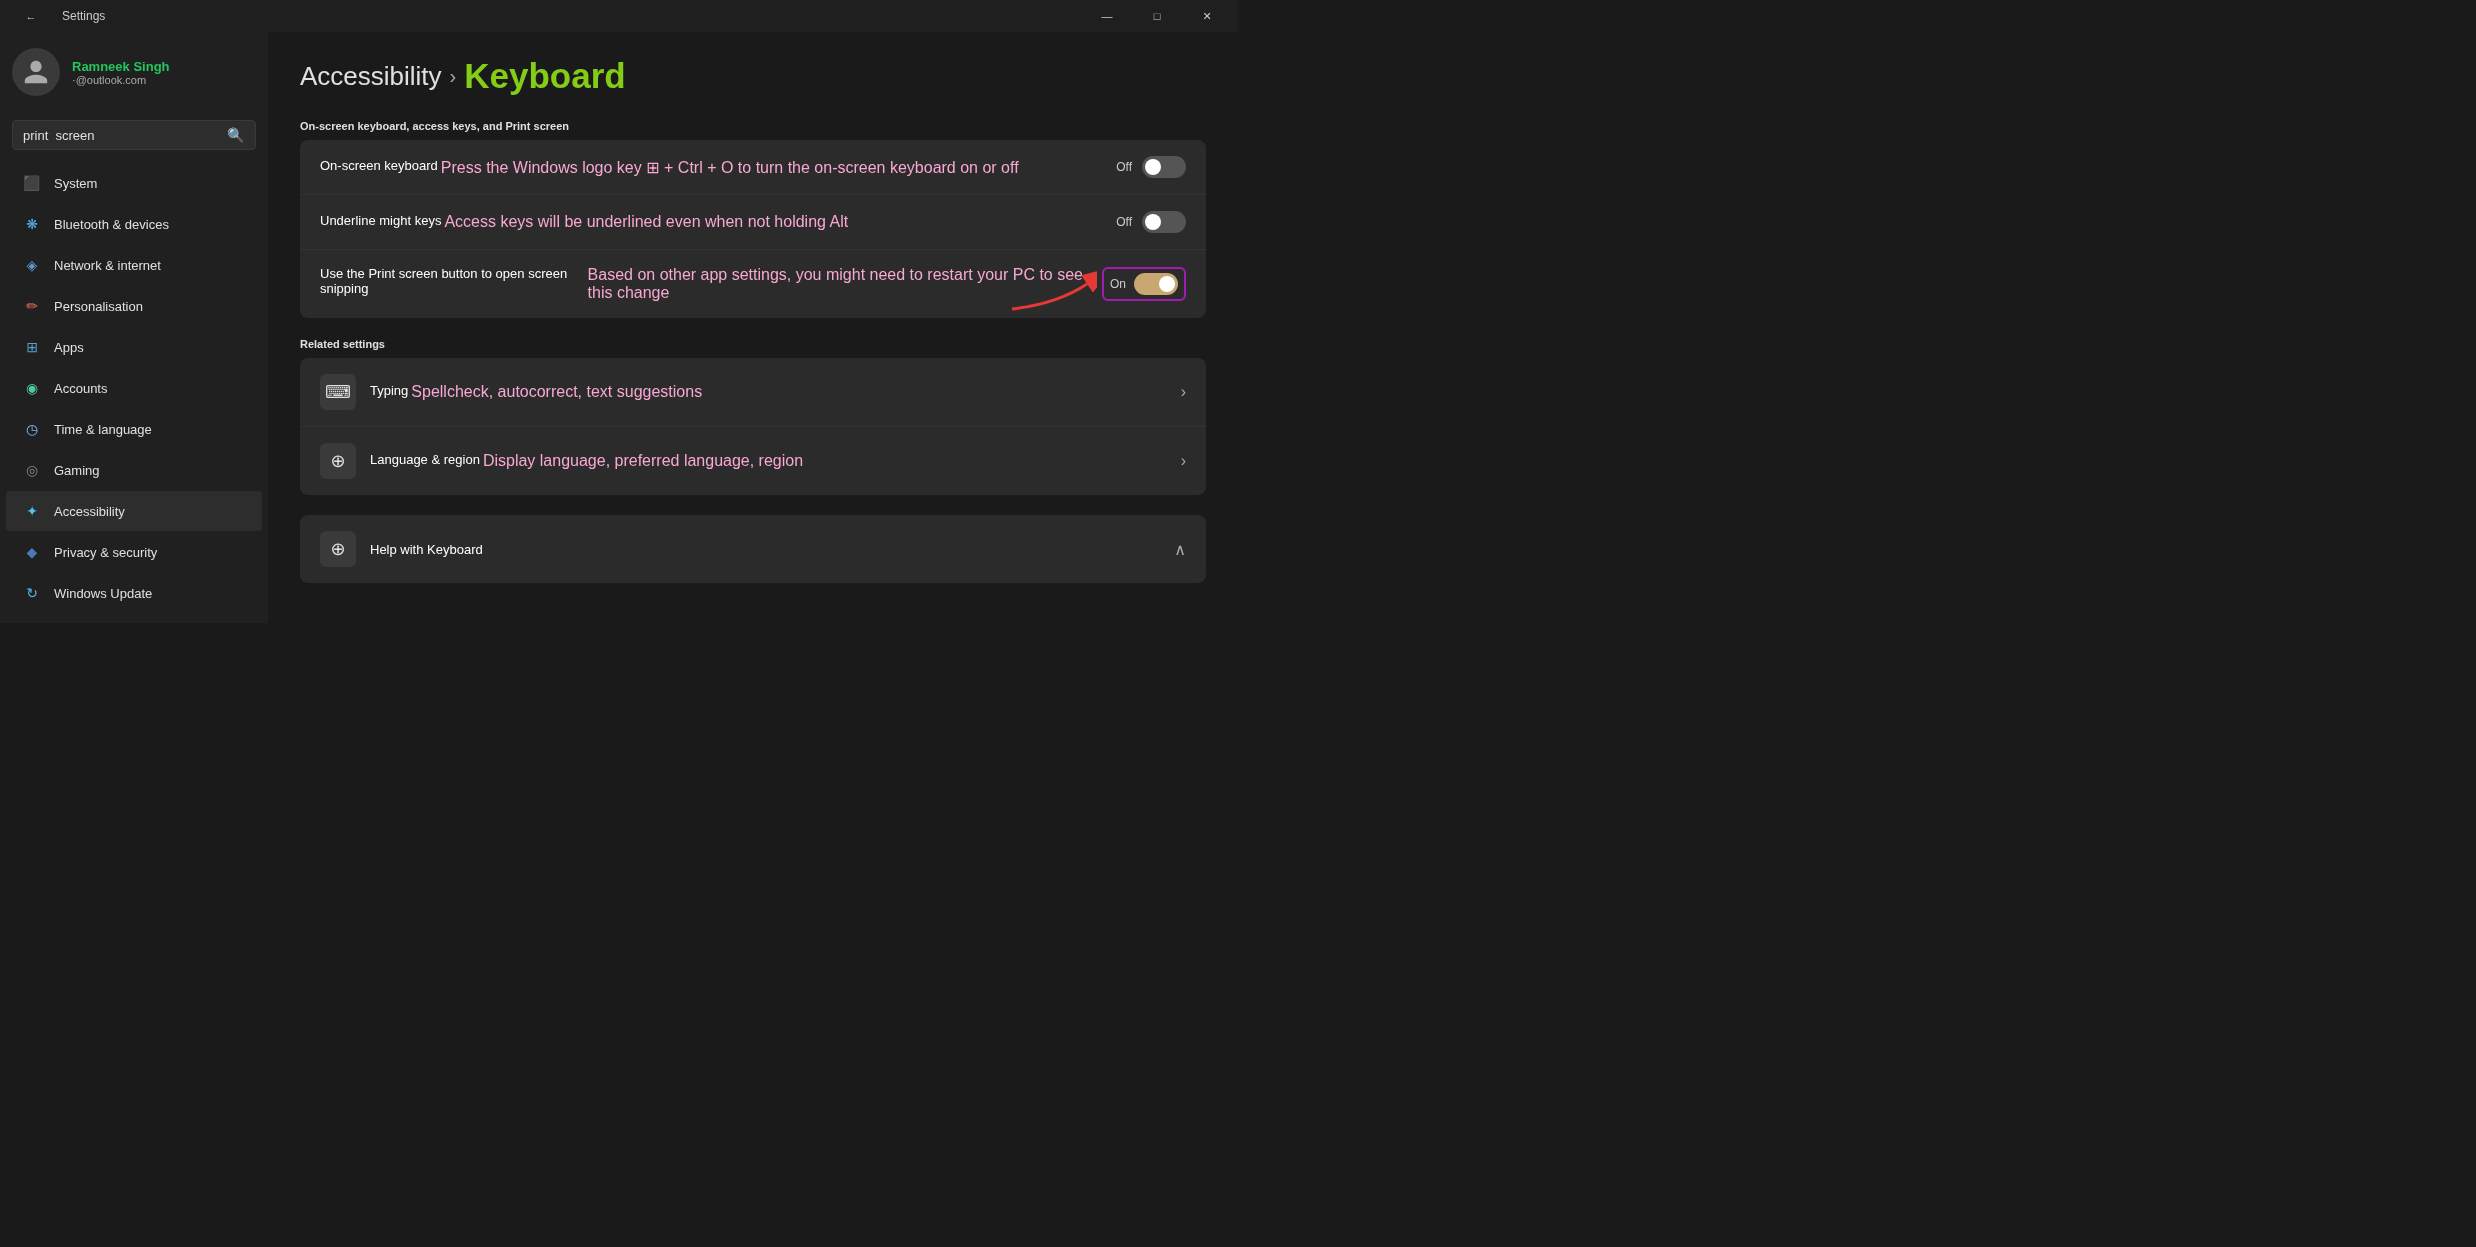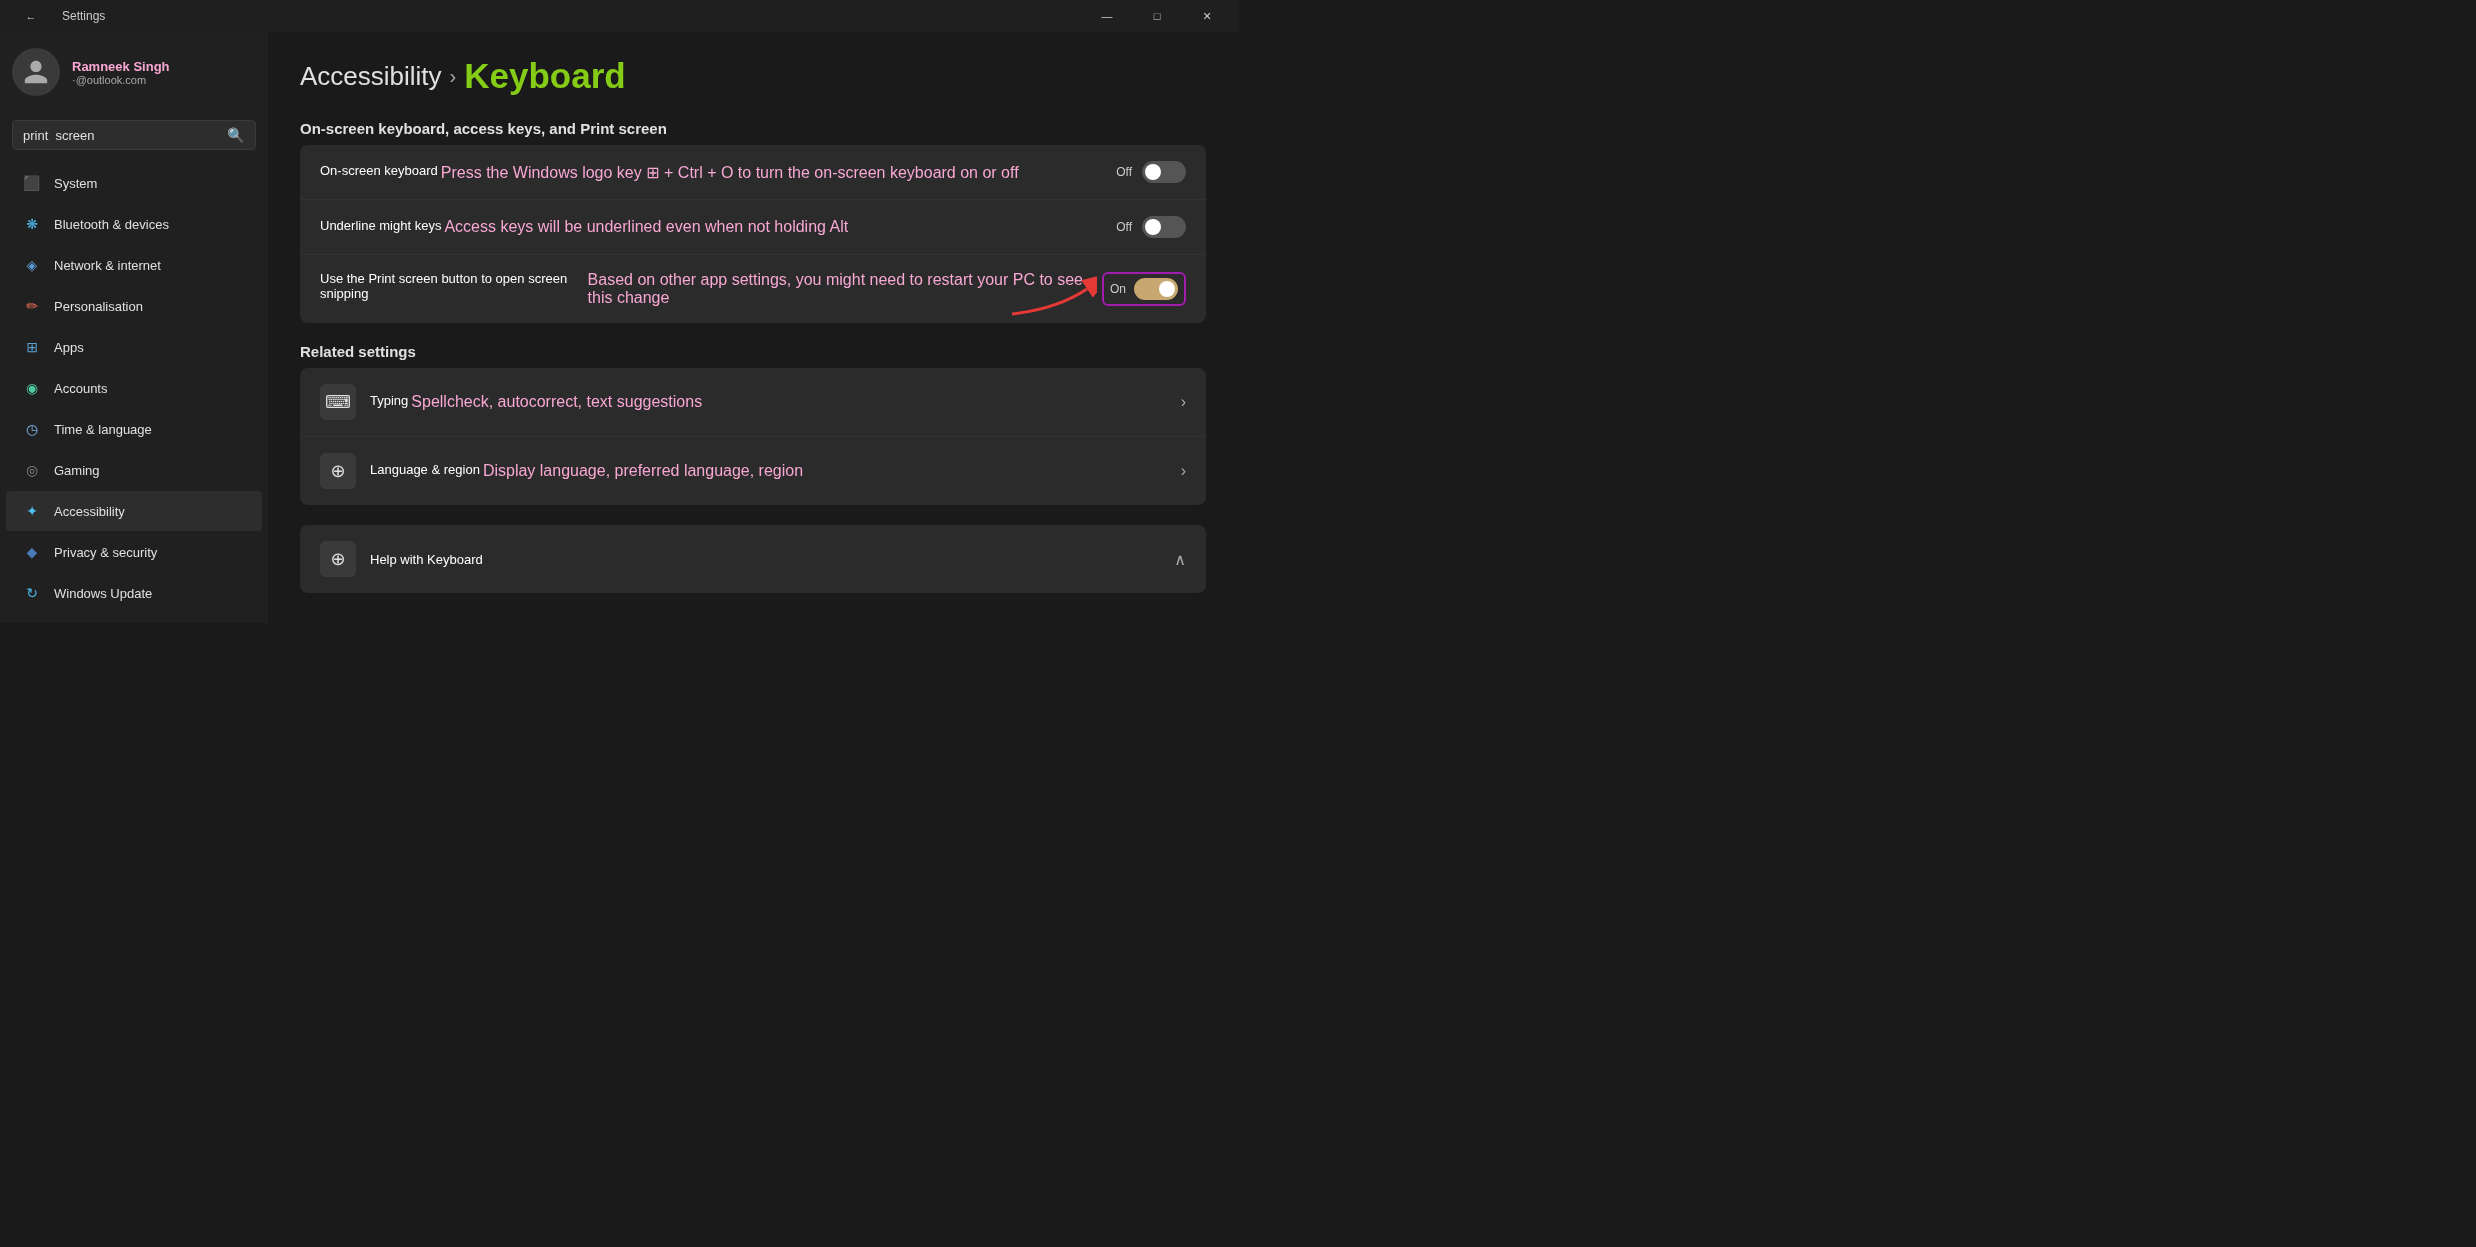--- a/index.html
+++ b/index.html
@@ -91,21 +91,21 @@
       height: 28px;
       fill: #aaa;
     }
     .user-info {
       display: flex;
       flex-direction: column;
     }
     .user-name {
       font-size: 13px;
       font-weight: 600;
-      color: #f9a8d4;
+      color: #22c55e;
     }
     .user-email {
       font-size: 11px;
       color: #aaa;
     }
 
     
     .search-container {
       padding: 8px 12px;
     }
@@ -186,21 +186,21 @@
       font-weight: 600;
       color: #84cc16;
     }
     .breadcrumb-sep {
       font-size: 20px;
       color: #aaa;
     }
 
     
     .section-heading {
-      font-size: 15px;
+      font-size: 11px;
       font-weight: 600;
       color: #e0e0e0;
       margin-bottom: 8px;
       margin-top: 4px;
     }
 
     
     .settings-card {
       background: #2b2b2b;
       border-radius: 8px;

